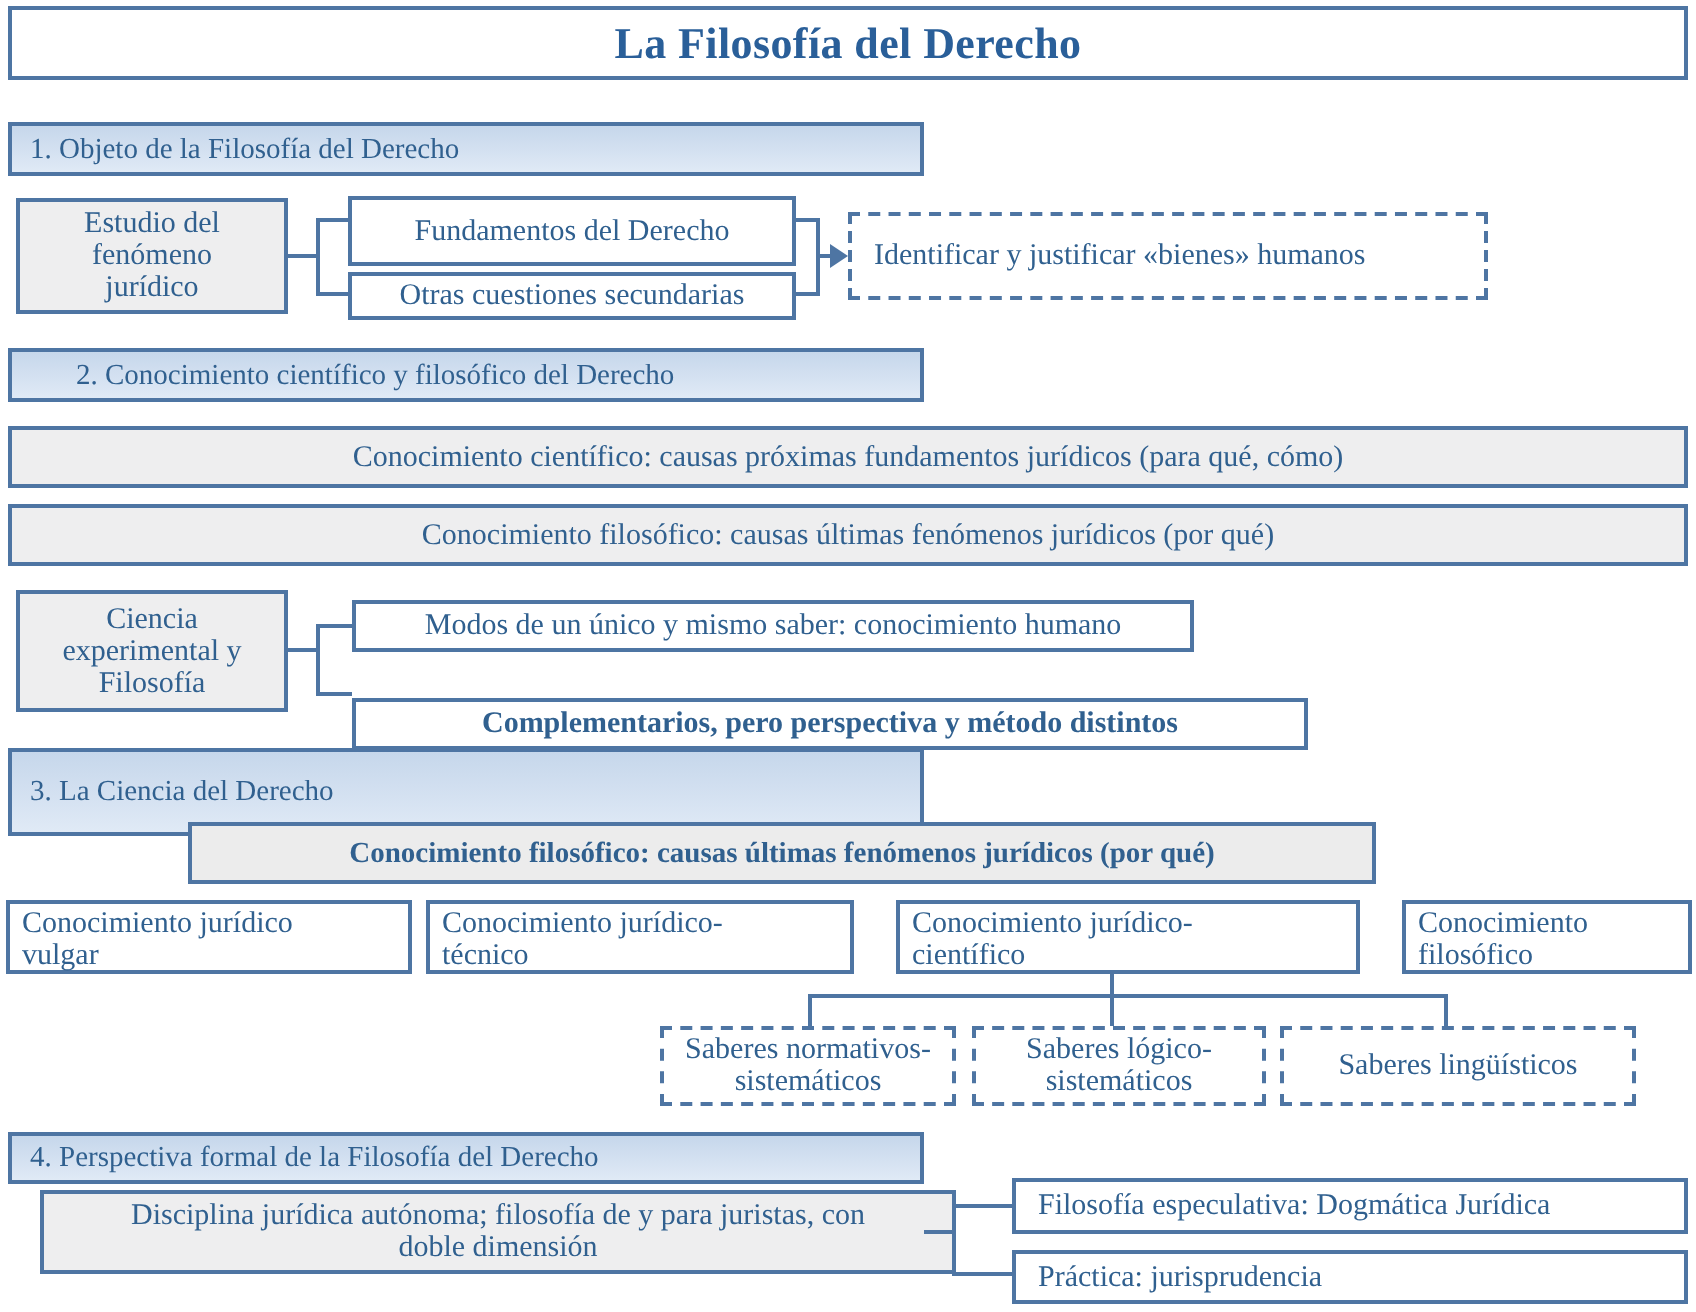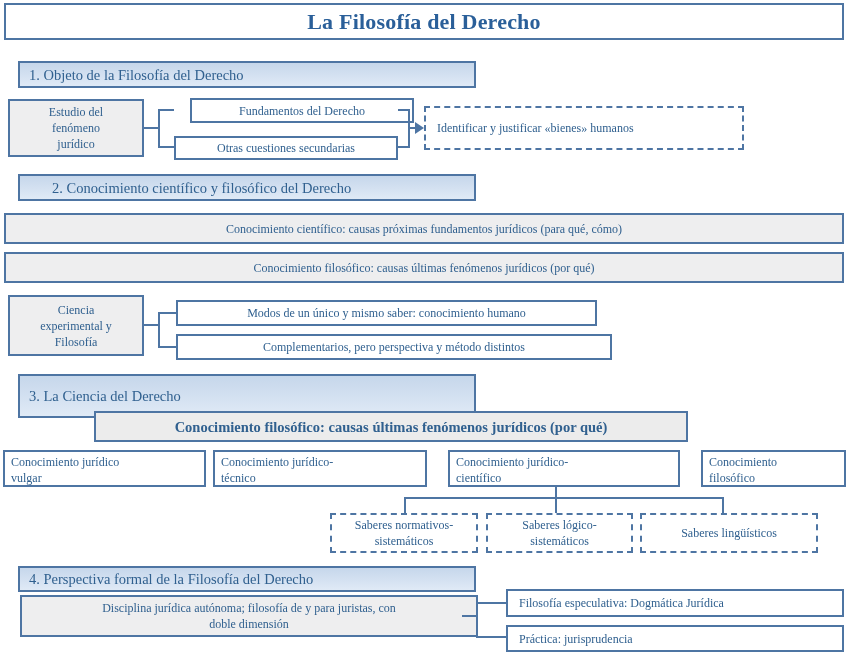--- a/index.html
+++ b/index.html
@@ -12,30 +12,30 @@
   }
   html,body{margin:0;padding:0;background:#fff;}
   #stage{
     position:relative;width:848px;height:656px;background:#fff;
     font-family:"Liberation Serif","DejaVu Serif",serif;
     color:var(--text);overflow:hidden;
   }
   .box{
     position:absolute;box-sizing:border-box;border:2px solid var(--line);
     background:var(--white);display:flex;align-items:center;justify-content:center;
-    text-align:center;font-size:12px;line-height:16px;white-space:pre-line;
+    text-align:center;font-size:15px;line-height:16px;white-space:pre-line;
   }
   .title-box{
     border-width:2px;font-weight:bold;font-size:22px;color:#2a5f99;
     letter-spacing:.2px;
   }
   .sec-header{
     justify-content:flex-start;text-align:left;padding-left:9px;
     background:linear-gradient(180deg,var(--hdr-top) 0%,#d4e1f1 55%,var(--hdr-bot) 100%);
-    font-size:14.5px;border-width:2px;margin-left:14px;
+    font-size:14.5px;border-width:2px;
   }
   .gray{background:var(--gray);}
   .dashed{border-style:dashed;}
   .bold-box{font-weight:bold;font-size:14.5px;background:#ececec;}
   .left-align{justify-content:flex-start;text-align:left;align-items:flex-start;padding:2px 6px;}
   .vcenter-left{justify-content:flex-start;text-align:left;padding-left:11px;}
   .hline,.vline{position:absolute;background:var(--line);}
   .hline{height:2px;}
   .vline{width:2px;}
   .arrowhead{
@@ -50,21 +50,21 @@
 <div id="stage">
 
   <div class="box title-box" style="left:4px;top:3px;width:840px;height:37px;font-family:Liberation Serif, serif;">La Filosofía del Derecho</div>
 
   <div class="box sec-header" style="left:4px;top:61px;width:458px;height:27px;">1. Objeto de la Filosofía del Derecho</div>
 
   <div class="box gray" style="left:8px;top:99px;width:136px;height:58px;">Estudio del
 fenómeno
 jurídico</div>
 
-  <div class="box" style="left:174px;top:98px;width:224px;height:25px;margin-left:16px;">Fundamentos del Derecho</div>
+  <div class="box" style="left:174px;top:98px;width:224px;height:35px;">Fundamentos del Derecho</div>
   <div class="box" style="left:174px;top:136px;width:224px;height:24px;">Otras cuestiones secundarias</div>
 
   <div class="hline" style="left:144px;top:127px;width:16px;"></div>
   <div class="vline" style="left:158px;top:109px;height:39px;"></div>
   <div class="hline" style="left:158px;top:109px;width:16px;"></div>
   <div class="hline" style="left:158px;top:146px;width:16px;"></div>
 
   <div class="hline" style="left:398px;top:109px;width:12px;"></div>
   <div class="hline" style="left:398px;top:146px;width:12px;"></div>
   <div class="vline" style="left:408px;top:109px;height:39px;"></div>
@@ -76,21 +76,21 @@
   <div class="box sec-header" style="left:4px;top:174px;width:458px;height:27px;padding-left:32px;">2. Conocimiento científico y filosófico del Derecho</div>
 
   <div class="box gray" style="left:4px;top:213px;width:840px;height:31px;">Conocimiento científico: causas próximas fundamentos jurídicos (para qué, cómo)</div>
   <div class="box gray" style="left:4px;top:252px;width:840px;height:31px;">Conocimiento filosófico: causas últimas fenómenos jurídicos (por qué)</div>
 
   <div class="box gray" style="left:8px;top:295px;width:136px;height:61px;">Ciencia
 experimental y
 Filosofía</div>
 
   <div class="box" style="left:176px;top:300px;width:421px;height:26px;">Modos de un único y mismo saber: conocimiento humano</div>
-  <div class="box" style="left:176px;top:334px;width:436px;height:26px;">Complementarios, pero perspectiva y método distintos</div>
+  <div class="box" style="left:176px;top:349px;width:478px;height:26px;font-weight:bold;">Complementarios, pero perspectiva y método distintos</div>
 
   <div class="hline" style="left:144px;top:324px;width:16px;"></div>
   <div class="vline" style="left:158px;top:312px;height:36px;"></div>
   <div class="hline" style="left:158px;top:312px;width:18px;"></div>
   <div class="hline" style="left:158px;top:346px;width:18px;"></div>
 
   <div class="box sec-header" style="left:4px;top:374px;width:458px;height:44px;">3. La Ciencia del Derecho</div>
 
   <div class="box bold-box" style="left:94px;top:411px;width:594px;height:31px;">Conocimiento filosófico: causas últimas fenómenos jurídicos (por qué)</div>
 

